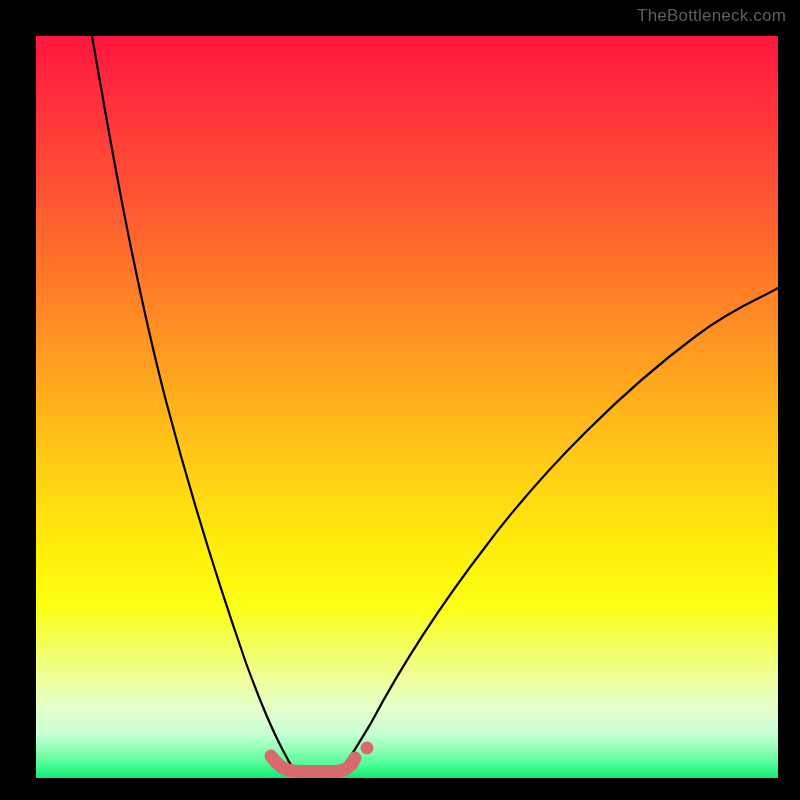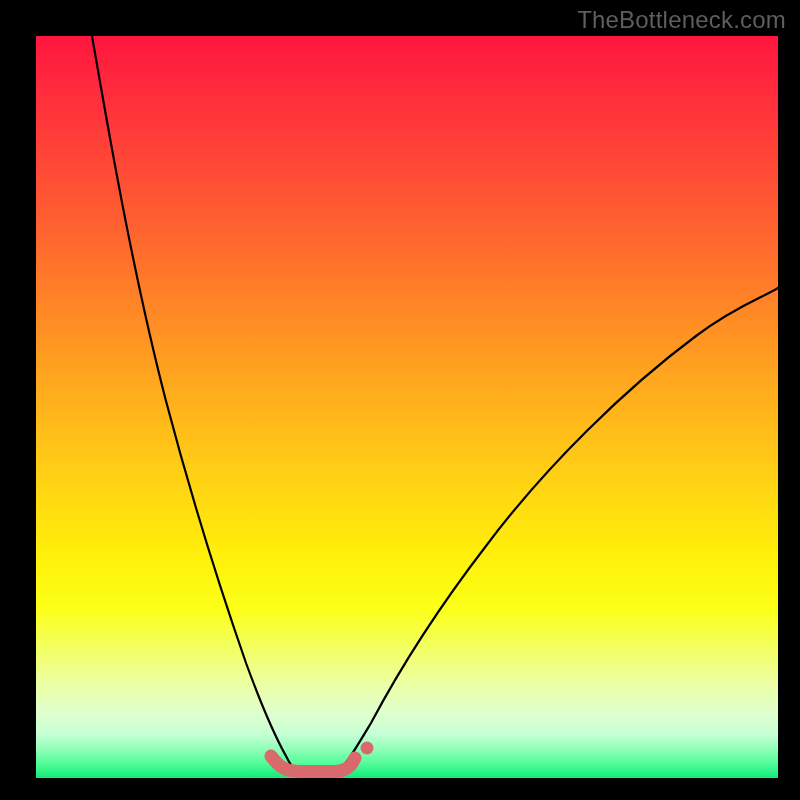--- a/index.html
+++ b/index.html
@@ -47,21 +47,21 @@
       #94ffba 96%,
       #54fc99 98%,
       #27f283 99.3%,
       #17e879 100%
     );
   }
   .watermark {
     position: absolute;
     top: 6px;
     right: 14px;
-    font-size: 24px;
+    font-size: 17px;
     font-weight: 500;
     color: #5e5e5e;
     letter-spacing: 0.2px;
     user-select: none;
   }
   svg.curves {
     position: absolute;
     inset: 0;
   }
 </style>

